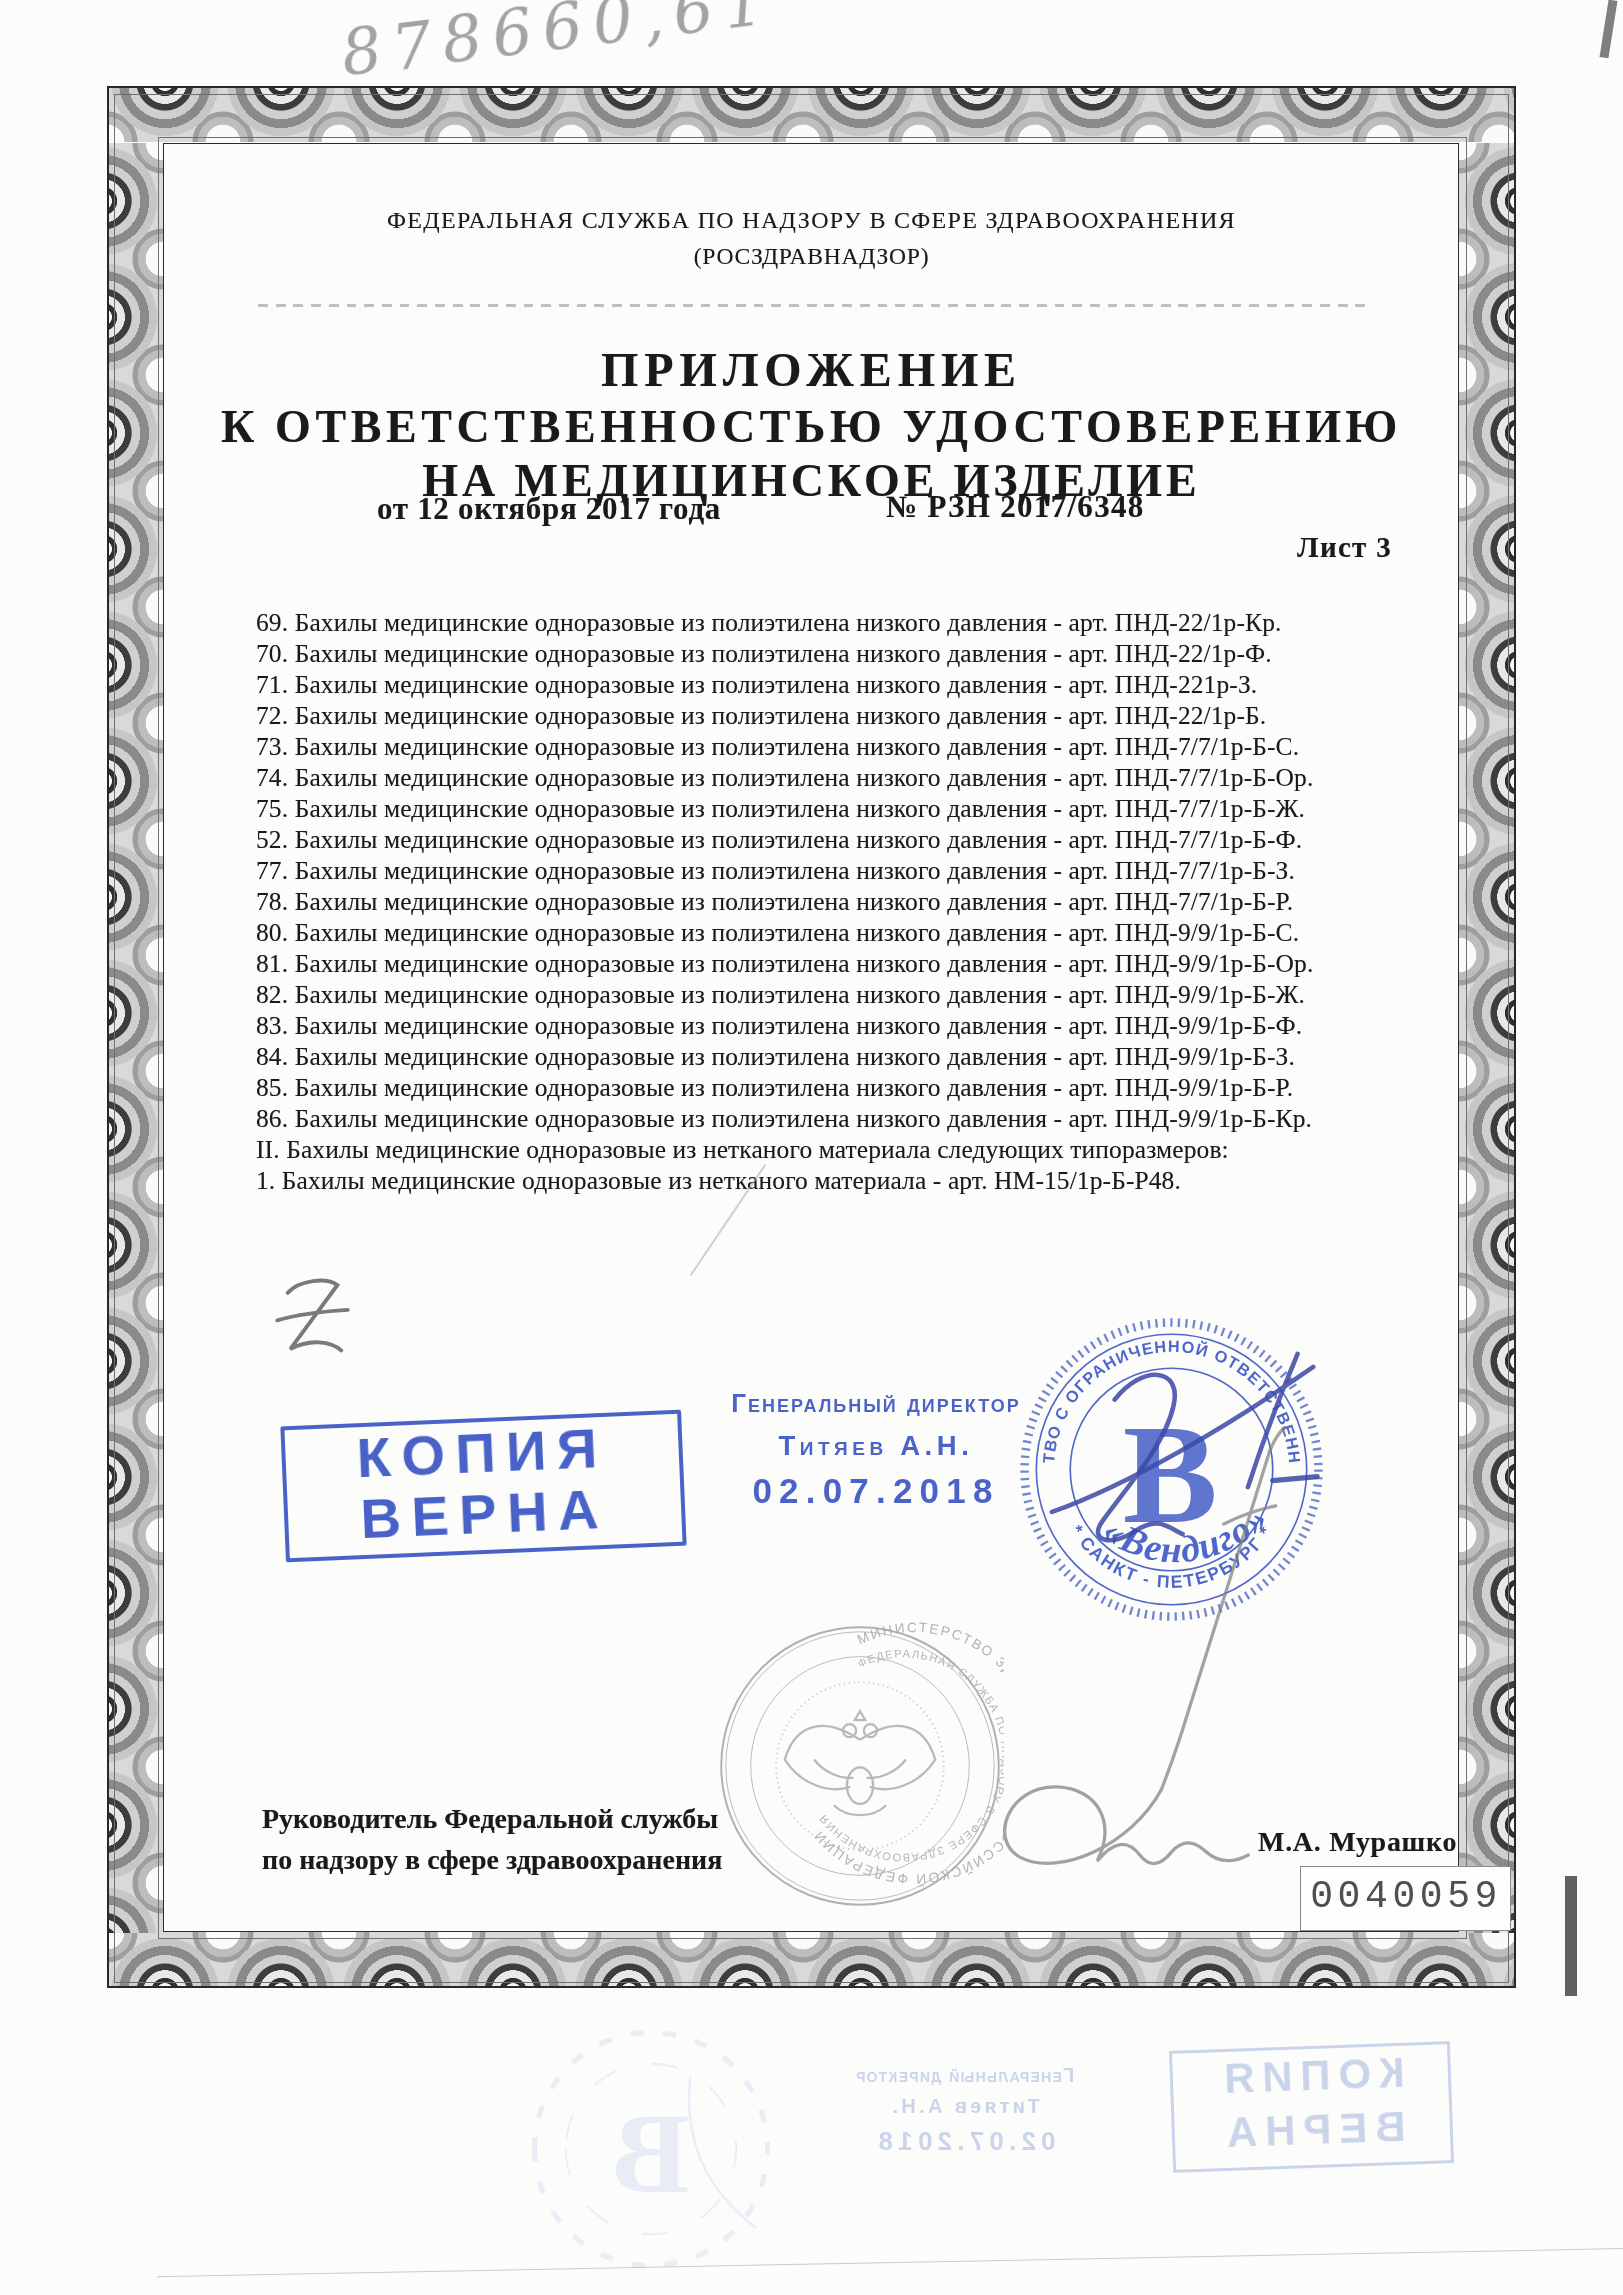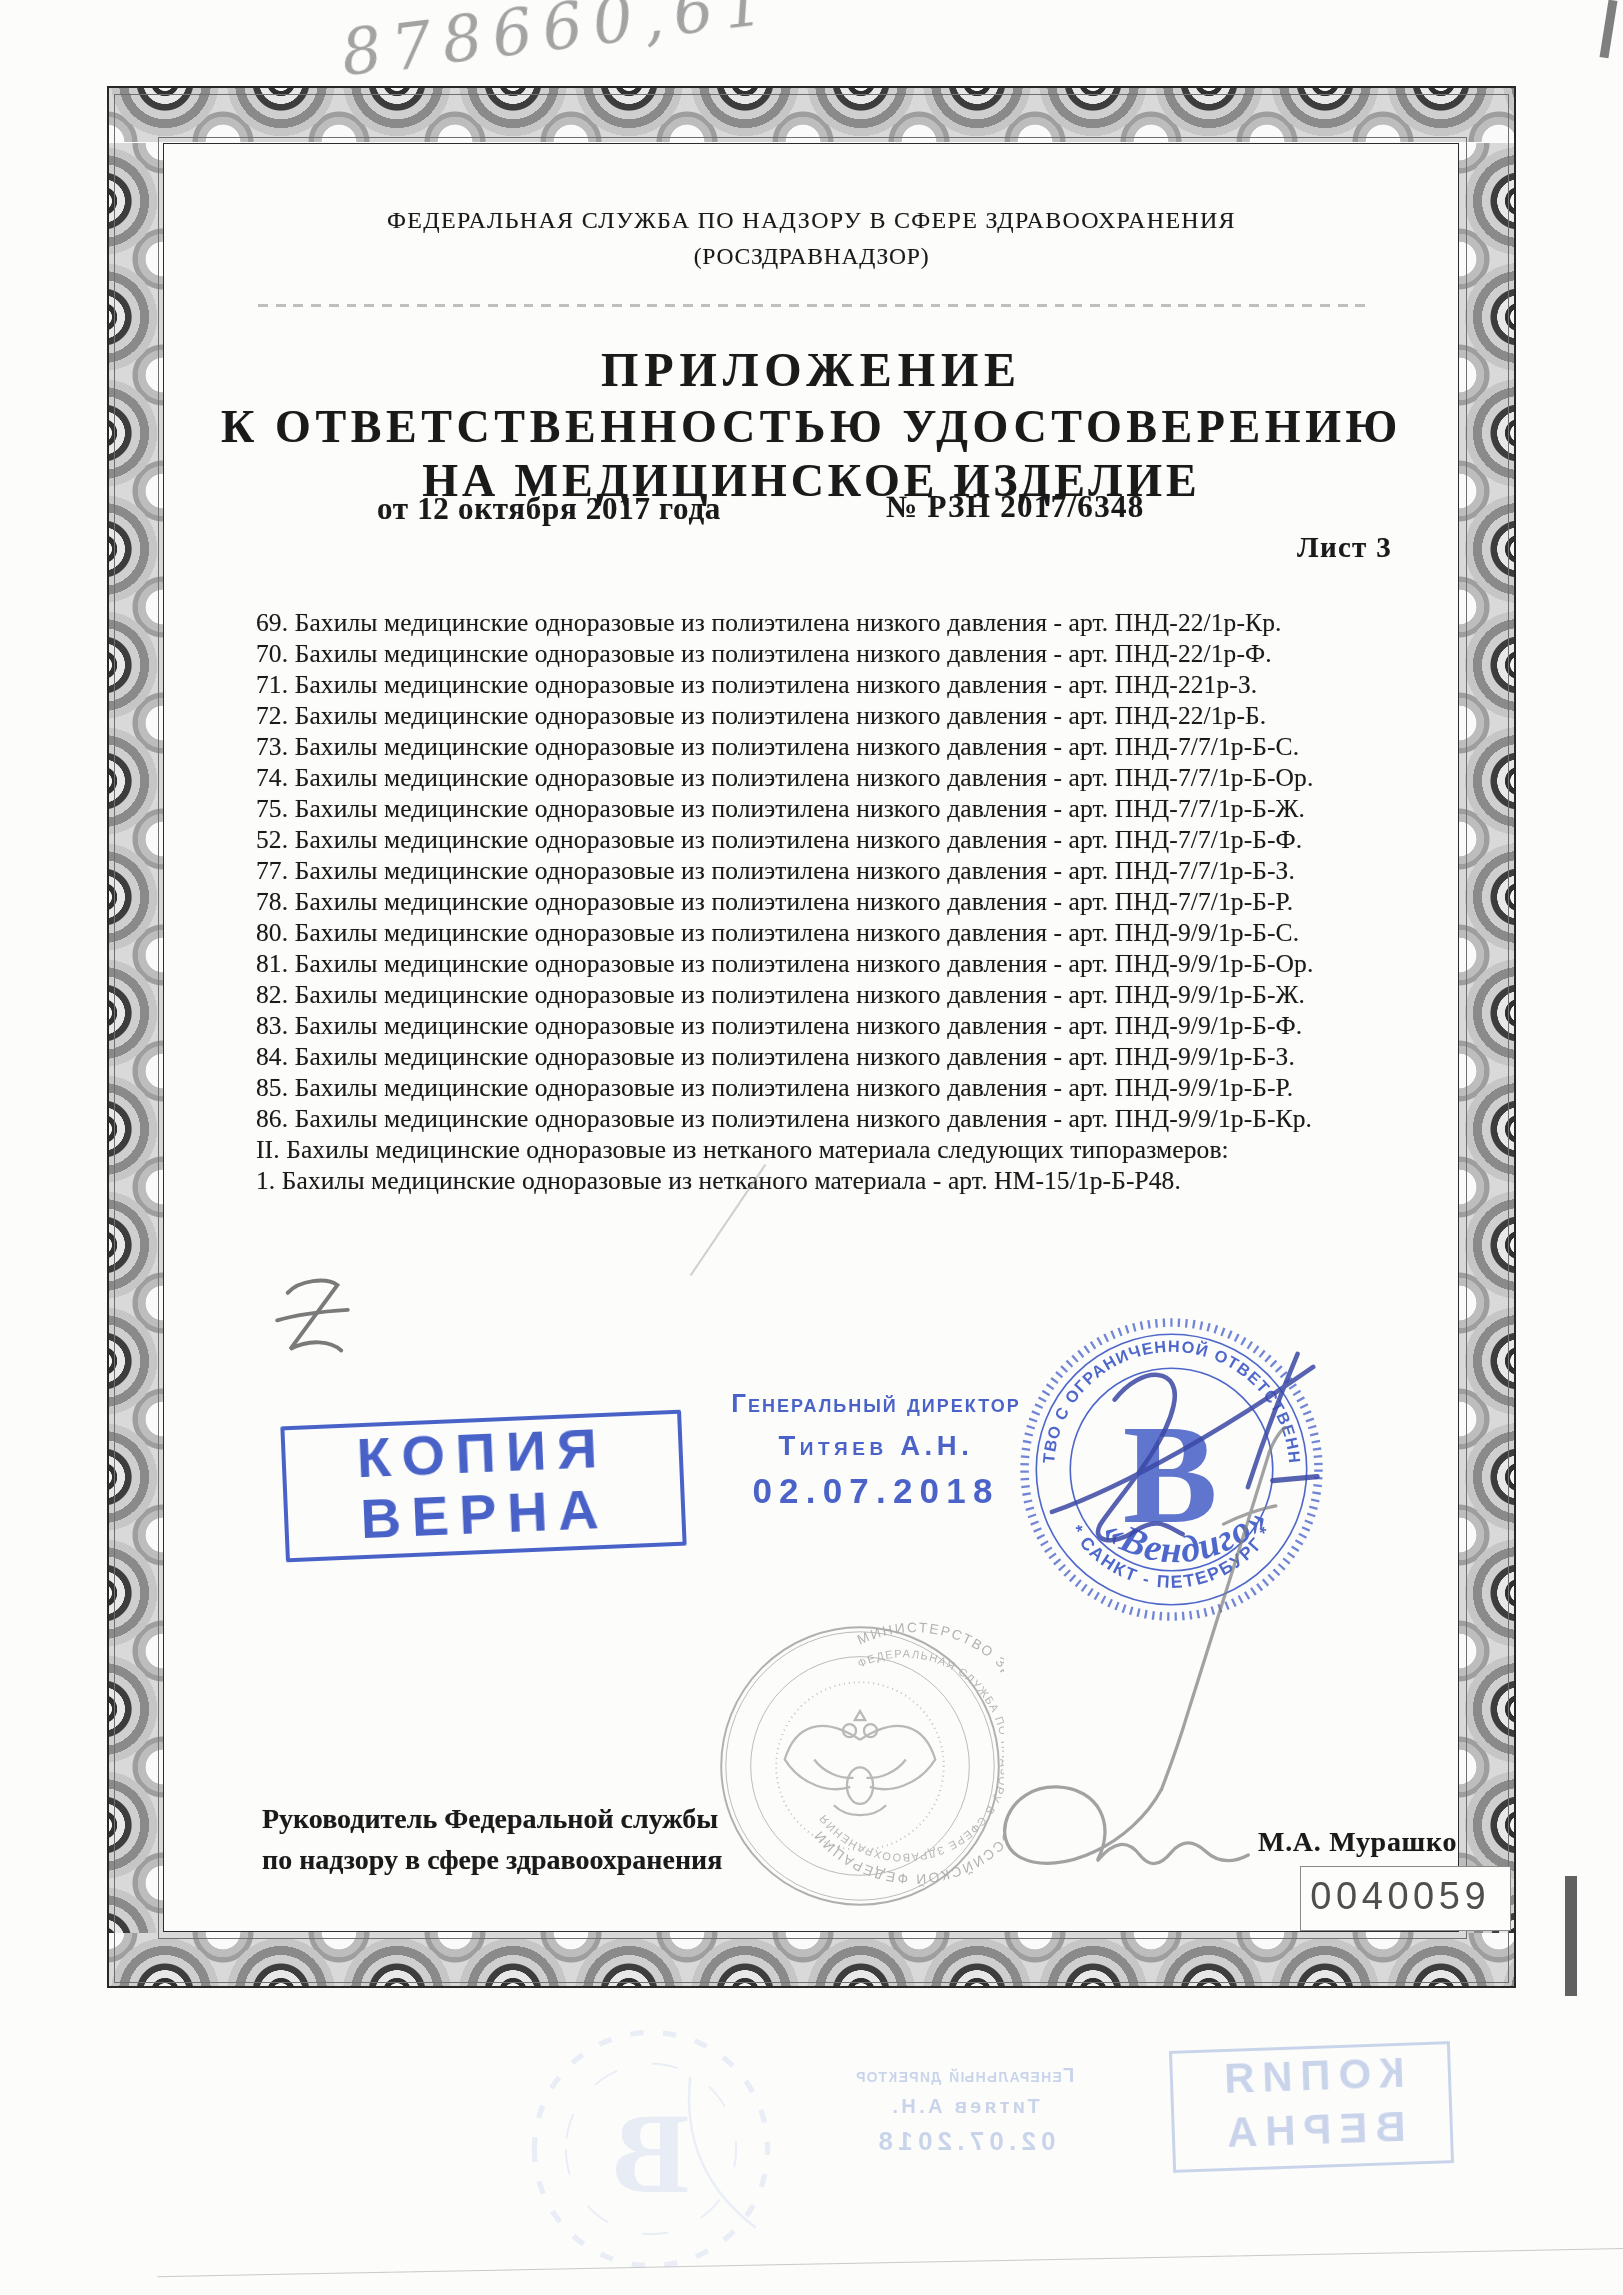--- a/index.html
+++ b/index.html
@@ -54,21 +54,21 @@
   .title-l3{font-size:46px;letter-spacing:3.9px;line-height:54px;}
   .date-text{position:absolute;left:377px;top:491px;font-size:31px;font-weight:bold;letter-spacing:0.7px;}
   .number-text{position:absolute;left:886px;top:489px;font-size:31px;font-weight:bold;letter-spacing:1.3px;}
   .sheet-label{position:absolute;left:1297px;top:531px;font-size:29px;font-weight:bold;letter-spacing:1.3px;}
   .list-block{position:absolute;left:256px;top:607px;width:1178px;}
   .lrow{font-size:25.5px;line-height:31px;white-space:nowrap;letter-spacing:0.1px;}
   
   .signer-title{position:absolute;left:262px;top:1798px;font-size:28px;font-weight:bold;line-height:41px;}
   .signer-name{position:absolute;left:1225px;top:1826px;font-size:28px;font-weight:bold;letter-spacing:0.7px;margin-left:33px;}
   .notch{position:absolute;left:1300px;top:1866px;width:209px;height:63px;background:#fdfdfc;border:0.7px solid #8a8a8a;z-index:6;}
-  .form-number{position:absolute;left:9.2px;top:7.9px;font-family:Liberation Sans, sans-serif;
+  .form-number{position:absolute;left:9.2px;top:7.9px;font-family:Liberation Mono, monospace;
     font-size:38px;letter-spacing:4.6px;color:#4f4f4f;filter:blur(0.2px);}
   
   .copy-stamp{
     position:absolute;left:283px;top:1418px;width:393px;height:128px;
     border:4.6px solid var(--stamp-blue);transform:rotate(-2.4deg);border-radius:2px;
     font-family:"Liberation Sans",sans-serif;font-weight:bold;color:var(--stamp-blue);
     text-align:center;font-size:56px;line-height:61px;letter-spacing:10.5px;
     opacity:.93;filter:blur(0.2px);
   }
   .dir-block{

